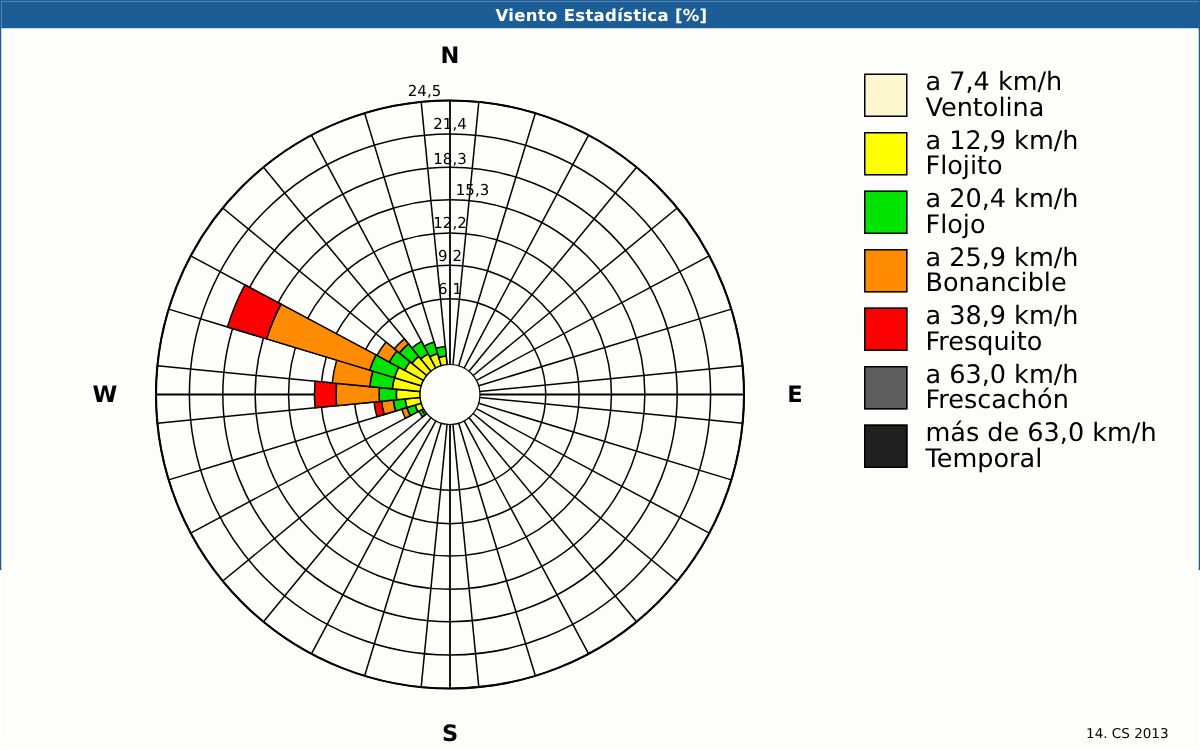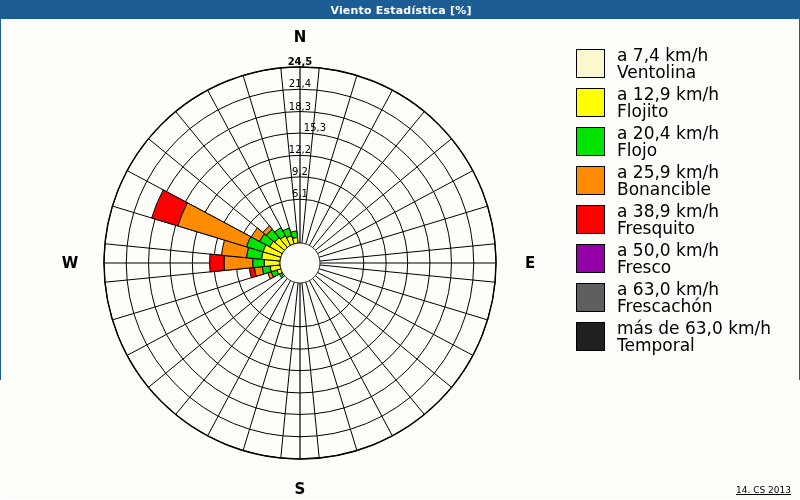--- a/index.html
+++ b/index.html
@@ -66,24 +66,23 @@
   }
   .legend-text{
     font-size:17px;
     line-height:17px;
     color:#000;
     white-space:nowrap;
   }
   .legend-line2{display:block;}
   #credit{
     position:absolute;
-    right:8px;bottom:4px;
+    right:20px;bottom:4px;
     font-size:9px;
     color:#000;
-    text-decoration:underline;
   }
 </style>
 </head>
 <body>
 
 <div id="app">
 
   <div id="titlebar">
     <span>Viento Estadística [%]</span>
   </div>
@@ -180,21 +179,21 @@
           <div class="compass-label" style="left: 279px; top: 461px; width: 40px;">S</div>
           <div class="compass-label" style="left: 49px; top: 235px; width: 40px;">W</div>
         </div>
       <div id="tick-layer">
           <div class="tick-label" style="left: 279px; top: 169.18px; width: 40px;">6,1</div>
           <div class="tick-label" style="left: 279px; top: 146.91px; width: 40px;">9,2</div>
           <div class="tick-label" style="left: 279px; top: 125.359px; width: 40px;">12,2</div>
           <div class="tick-label" style="left: 294px; top: 103.09px; width: 40px;">15,3</div>
           <div class="tick-label" style="left: 279px; top: 81.5388px; width: 40px;">18,3</div>
           <div class="tick-label" style="left: 279px; top: 59.2694px; width: 40px;">21,4</div>
-          <div class="tick-label" style="left: 279px; top: 37px; width: 40px; font-weight: bold;">24,5</div>
+          <div class="tick-label" style="left: 262px; top: 37px; width: 40px;">24,5</div>
         </div>
     </div>
 
     <div id="legend">
         <div class="legend-row">
           <div class="legend-swatch" style="background: rgb(253, 247, 207);"></div>
           <div class="legend-text"><span>a 7,4 km/h</span><span class="legend-line2">Ventolina</span></div>
         </div>
         <div class="legend-row">
           <div class="legend-swatch" style="background: rgb(255, 255, 0);"></div>
@@ -204,24 +203,20 @@
           <div class="legend-swatch" style="background: rgb(0, 228, 0);"></div>
           <div class="legend-text"><span>a 20,4 km/h</span><span class="legend-line2">Flojo</span></div>
         </div>
         <div class="legend-row">
           <div class="legend-swatch" style="background: rgb(255, 140, 0);"></div>
           <div class="legend-text"><span>a 25,9 km/h</span><span class="legend-line2">Bonancible</span></div>
         </div>
         <div class="legend-row">
           <div class="legend-swatch" style="background: rgb(255, 0, 0);"></div>
           <div class="legend-text"><span>a 38,9 km/h</span><span class="legend-line2">Fresquito</span></div>
-        </div>
-        <div class="legend-row">
-          <div class="legend-swatch" style="background: rgb(148, 0, 168);"></div>
-          <div class="legend-text"><span>a 50,0 km/h</span><span class="legend-line2">Fresco</span></div>
         </div>
         <div class="legend-row">
           <div class="legend-swatch" style="background: rgb(94, 94, 94);"></div>
           <div class="legend-text"><span>a 63,0 km/h</span><span class="legend-line2">Frescachón</span></div>
         </div>
         <div class="legend-row">
           <div class="legend-swatch" style="background: rgb(32, 32, 32);"></div>
           <div class="legend-text"><span>más de 63,0 km/h</span><span class="legend-line2">Temporal</span></div>
         </div>
       </div>

